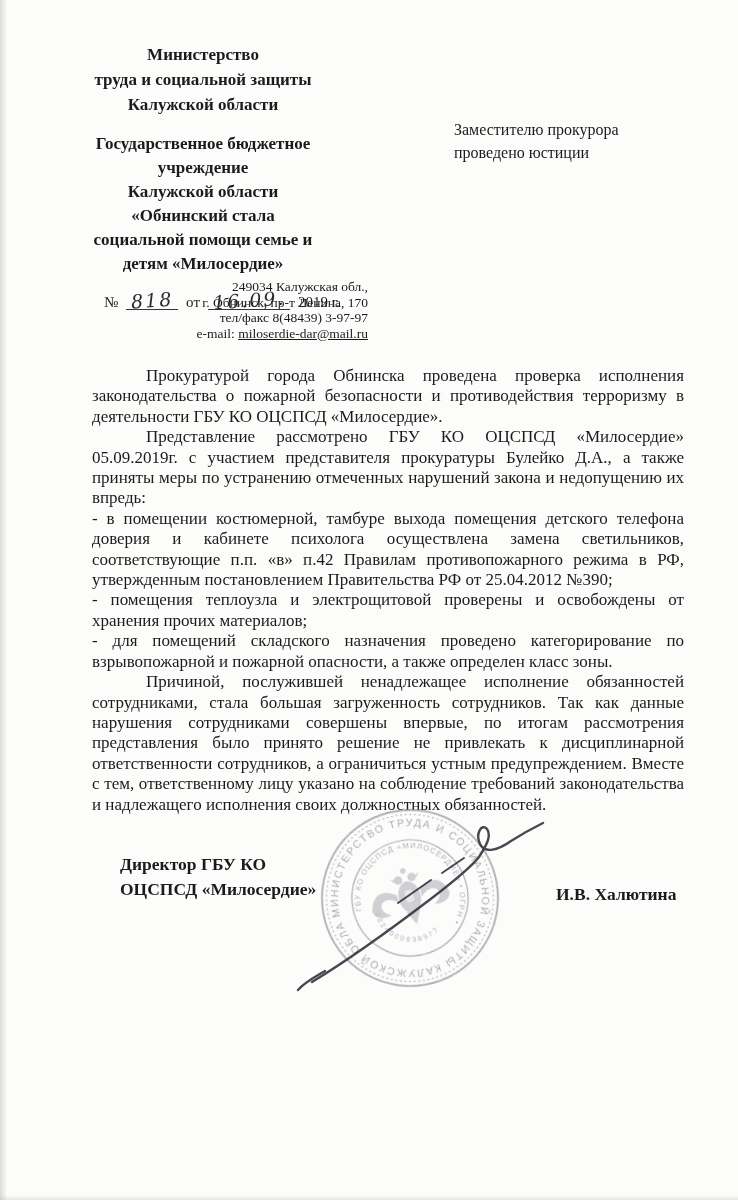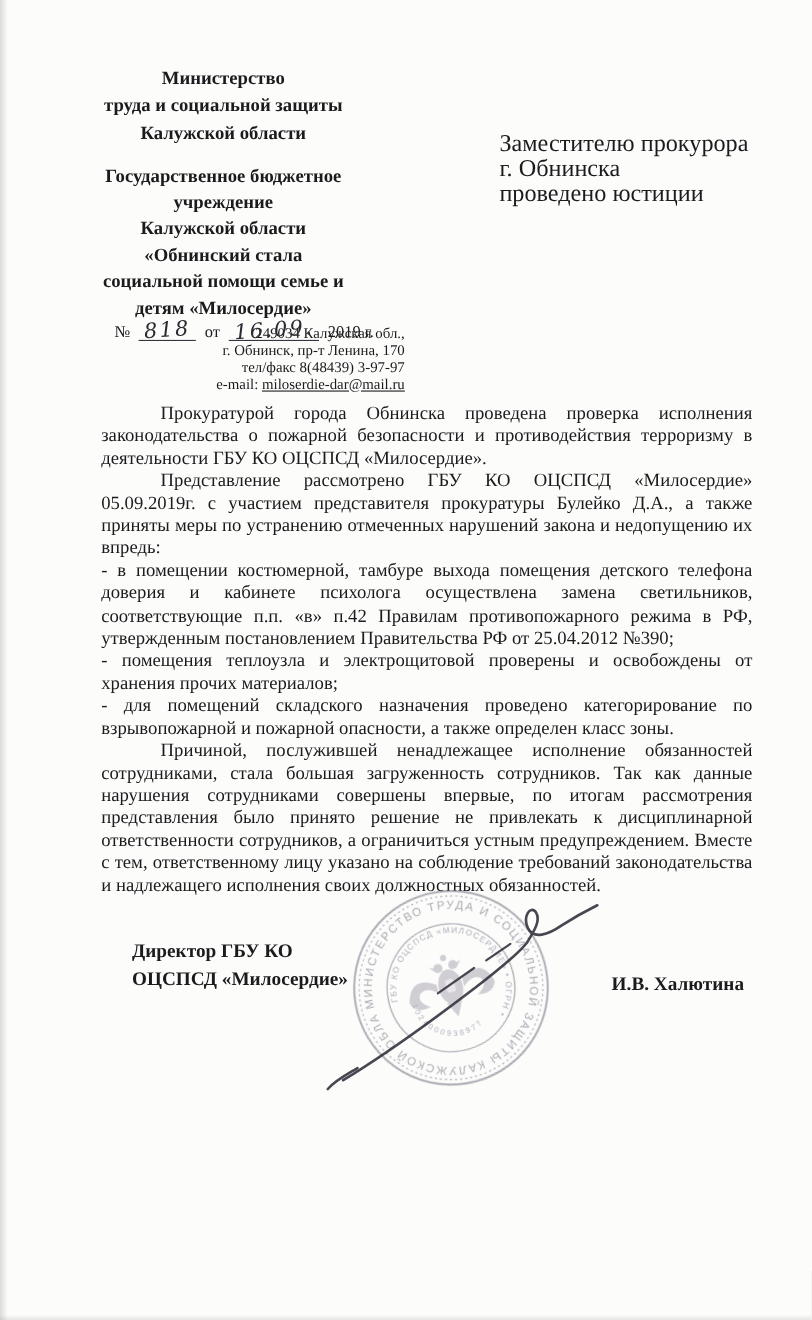--- a/index.html
+++ b/index.html
@@ -13,38 +13,38 @@
     background:linear-gradient(90deg,rgba(120,120,120,.25),rgba(120,120,120,0));
     pointer-events:none;
   }
   .page::after{ 
     content:"";position:absolute;left:0;bottom:0;width:100%;height:5px;
     background:linear-gradient(0deg,rgba(130,130,130,.18),rgba(130,130,130,0));
     pointer-events:none;
   }
   
   .letterhead{position:absolute;left:38px;top:42px;width:330px;text-align:center;}
-  .lh-bold{font-weight:bold;font-size:17px;line-height:25px;margin-top:16px;}
+  .lh-bold{font-weight:bold;font-size:17px;line-height:25px;}
   .lh-inst{margin-top:15px;font-weight:bold;font-size:17px;line-height:24px;}
   .lh-addr{margin-top:3px;font-size:13.5px;line-height:15.5px;text-align:right;}
   .lh-email u{text-decoration:underline;}
   .refline{
     position:absolute;left:104px;top:293px;width:280px;text-align:left;
     font-size:15px;white-space:nowrap;
   }
   .hand{
     display:inline-block;font-family:"DejaVu Serif", serif;font-style:italic;
     font-size:19px;letter-spacing:2px;color:#2a2a33;
     transform:rotate(-4deg);padding:0 5px 0 5px;
   }
   .hw-slot{display:inline-block;border-bottom:1.2px solid #35353d;
     margin:0 4px;line-height:14px;}
   
   .recipient{position:absolute;left:454px;top:118px;width:250px;
-    font-size:22px;line-height:23px;text-align:left;}
+    font-size:16px;line-height:23px;text-align:left;}
   .recipient-name{margin-top:14px;font-weight:bold;}
   
   .body-text{position:absolute;left:92px;top:366px;width:592px;
     font-size:17px;line-height:20.4px;text-align:justify;}
   .body-text p{margin:0;}
   .para.indent{text-indent:54px;}
   
   .sig-left{position:absolute;left:120px;top:852px;width:260px;
     font-weight:bold;font-size:17.5px;line-height:25px;}
   .sig-right{position:absolute;left:556px;top:884px;width:160px;
@@ -83,21 +83,20 @@
   <div class="refline">
     <span>№</span>
     <span class="hw-slot"><span class="hand">818</span></span>
     <span>от</span>
     <span class="hw-slot"><span class="hand">16.09.</span></span>
     <span>2019 г.</span>
   </div>
 
   <div class="recipient">
     <div>Заместителю прокурора</div>
-    <div>г. Обнинска</div>
     <div>проведено юстиции</div>
   </div>
 
   <div class="body-text">
     <p class="para indent">Прокуратурой города Обнинска проведена проверка исполнения законодательства о пожарной безопасности и противодействия терроризму в деятельности ГБУ КО ОЦСПСД «Милосердие».</p>
     <p class="para indent">Представление рассмотрено ГБУ КО ОЦСПСД «Милосердие» 05.09.2019г. с участием представителя прокуратуры Булейко Д.А., а также приняты меры по устранению отмеченных нарушений закона и недопущению их впредь:</p>
     <p class="para">- в помещении костюмерной, тамбуре выхода помещения детского телефона доверия и кабинете психолога осуществлена замена светильников, соответствующие п.п. «в» п.42 Правилам противопожарного режима в РФ, утвержденным постановлением Правительства РФ от 25.04.2012 №390;</p>
     <p class="para">- помещения теплоузла и электрощитовой проверены и освобождены от хранения прочих материалов;</p>
     <p class="para">- для помещений складского назначения проведено категорирование по взрывопожарной и пожарной опасности, а также определен класс зоны.</p>
     <p class="para indent">Причиной, послужившей ненадлежащее исполнение обязанностей сотрудниками, стала большая загруженность сотрудников. Так как данные нарушения сотрудниками совершены впервые, по итогам рассмотрения представления было принято решение не привлекать к дисциплинарной ответственности сотрудников, а ограничиться устным предупреждением. Вместе с тем, ответственному лицу указано на соблюдение требований законодательства и надлежащего исполнения своих должностных обязанностей.</p>

